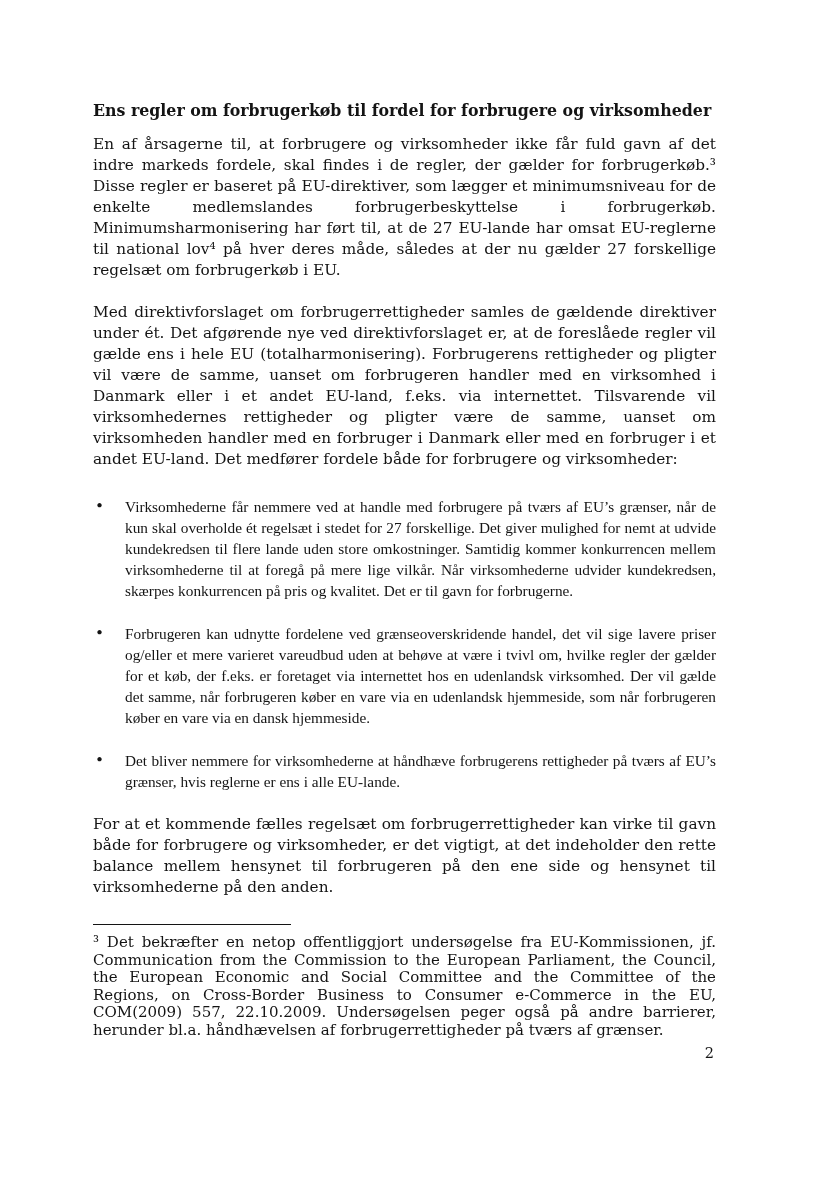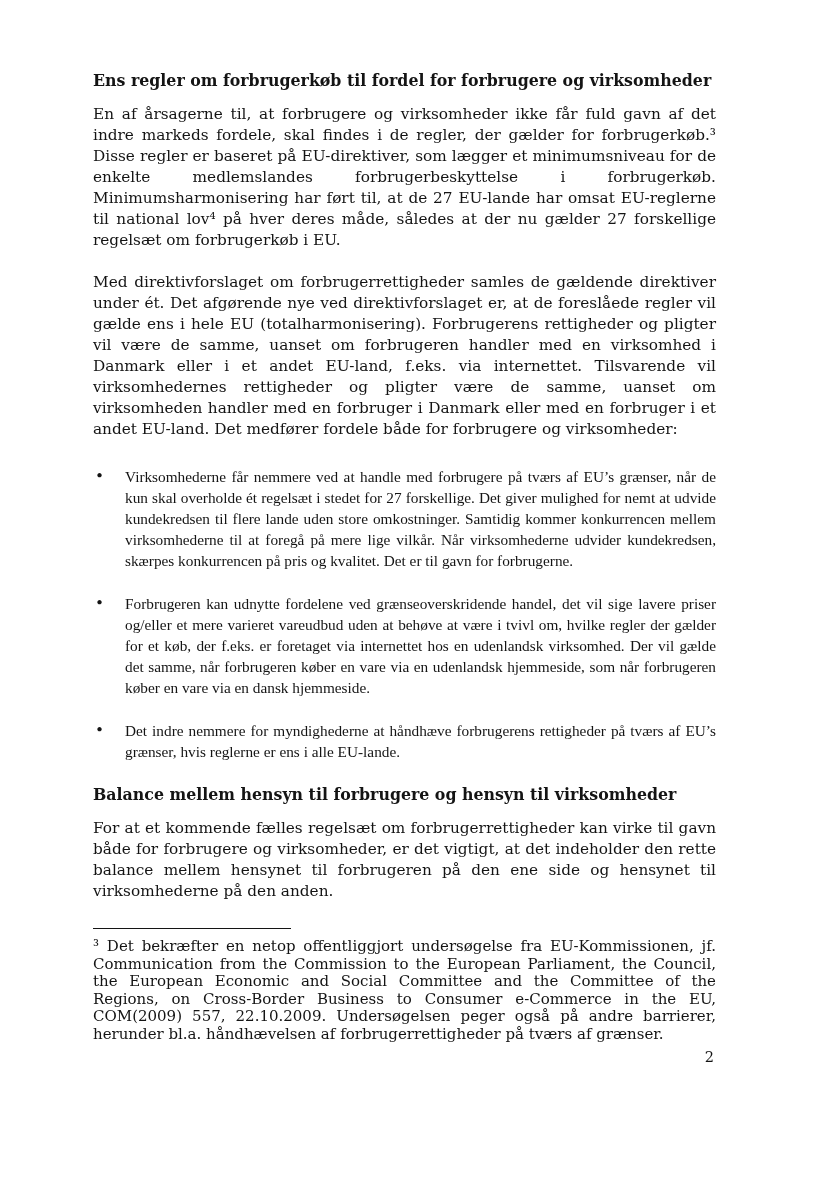--- a/index.html
+++ b/index.html
@@ -6,21 +6,21 @@
     margin: 0;
     padding: 0;
     background: #ffffff;
   }
   .page {
     position: relative;
     width: 808px;
     height: 1184px;
     box-sizing: border-box;
     background: #ffffff;
-    padding: 70px 92px 0 93px;
+    padding: 100px 92px 0 93px;
     font-family: "DejaVu Serif", "Liberation Serif", serif;
     font-size: 15.3px;
     line-height: 21px;
     color: #141414;
     overflow: hidden;
     border-radius: 15px;
   }
   .heading {
     font-size: 15.8px;
     font-weight: bold;
@@ -91,26 +91,25 @@
       <span class="bullet-text">Virksomhederne får nemmere ved at handle med forbrugere på tværs af EU’s grænser, når de kun skal overholde ét regelsæt i stedet for 27 forskellige. Det giver mulighed for nemt at udvide kundekredsen til flere lande uden store omkostninger. Samtidig kommer konkurrencen mellem virksomhederne til at foregå på mere lige vilkår. Når virksomhederne udvider kundekredsen, skærpes konkurrencen på pris og kvalitet. Det er til gavn for forbrugerne.</span>
     </div>
 
     <div class="bullet-item">
       <span class="bullet-marker">•</span>
       <span class="bullet-text">Forbrugeren kan udnytte fordelene ved grænseoverskridende handel, det vil sige lavere priser og/eller et mere varieret vareudbud uden at behøve at være i tvivl om, hvilke regler der gælder for et køb, der f.eks. er foretaget via internettet hos en udenlandsk virksomhed. Der vil gælde det samme, når forbrugeren køber en vare via en udenlandsk hjemmeside, som når forbrugeren køber en vare via en dansk hjemmeside.</span>
     </div>
 
     <div class="bullet-item">
       <span class="bullet-marker">•</span>
-      <span class="bullet-text">Det indre nemmere for myndighederne at håndhæve forbrugerens rettigheder på tværs af EU’s grænser, hvis reglerne er ens i alle EU-lande.</span>
+      <span class="bullet-text">Det bliver nemmere for virksomhederne at håndhæve forbrugerens rettigheder på tværs af EU’s grænser, hvis reglerne er ens i alle EU-lande.</span>
     </div>
 
   </div>
 
-  <h2 class="heading section2-heading">Balance mellem hensyn til forbrugere og hensyn til virksomheder</h2>
 
   <p class="para">For at et kommende fælles regelsæt om forbrugerrettigheder kan virke til gavn både for forbrugere og virksomheder, er det vigtigt, at det indeholder den rette balance mellem hensynet til forbrugeren på den ene side og hensynet til virksomhederne på den anden.</p>
 
   <hr class="footnote-rule">
 
   <div class="footnotes">
     <p class="footnote">³ Det bekræfter en netop offentliggjort undersøgelse fra EU-Kommissionen, jf. Communication from the Commission to the European Parliament, the Council, the European Economic and Social Committee and the Committee of the Regions, on Cross-Border Business to Consumer e-Commerce in the EU, COM(2009) 557, 22.10.2009. Undersøgelsen peger også på andre barrierer, herunder bl.a. håndhævelsen af forbrugerrettigheder på tværs af grænser.</p>
   </div>
 
   <div class="page-number">2</div>

